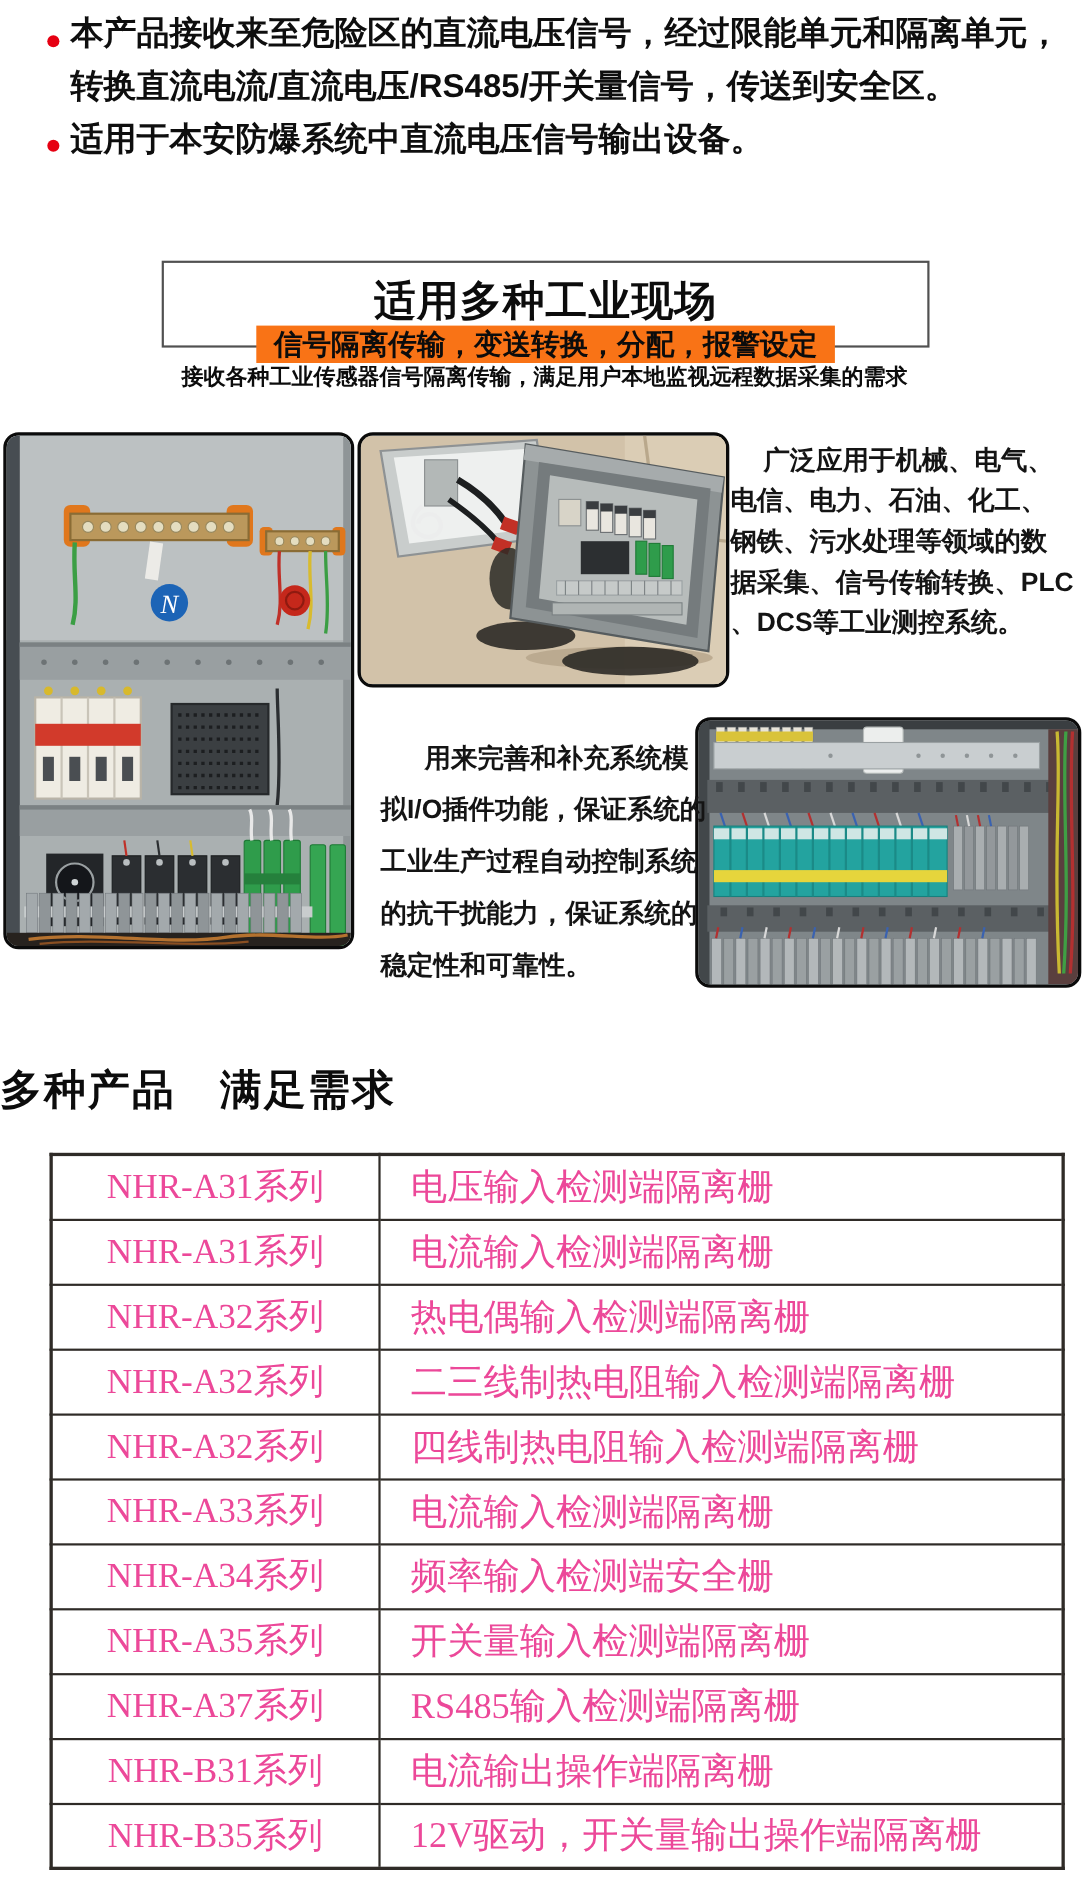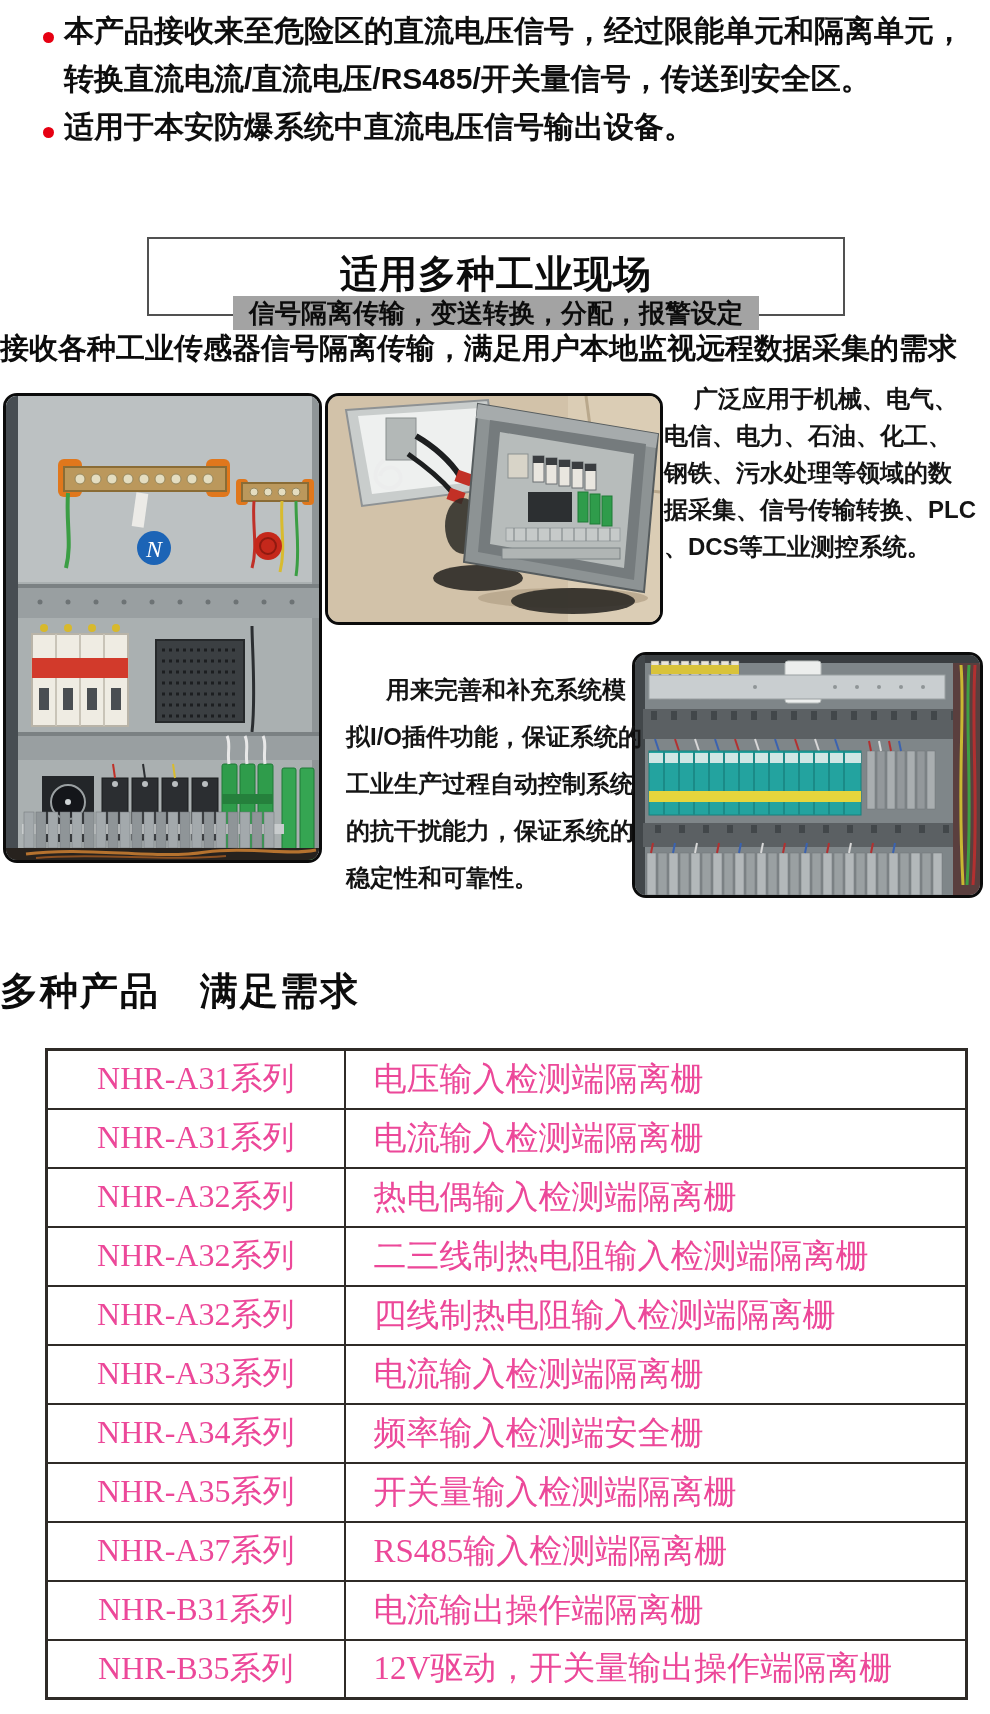--- a/index.html
+++ b/index.html
@@ -10,34 +10,34 @@
   .dot{position:absolute;width:11px;height:11px;border-radius:50%;background:#e60012;}
   .dot1{left:43px;top:32px}
   .dot2{left:43px;top:127px}
   .intro-line{position:absolute;left:64px;font-size:30px;font-weight:bold;color:#0e0e0e;white-space:nowrap;line-height:44px;}
   .l1{top:9px}.l2{top:57px}.l3{top:105px}
 
   
   .frame{position:absolute;left:147px;top:237px;width:694px;height:75px;border:2px solid #515151;}
   .frame-title{position:absolute;left:50%;top:-30px;transform:translateX(-50%);background:#fff;
     padding:0 20px;font-size:38px;line-height:46px;font-weight:bold;white-space:nowrap;color:#0c0c0c;letter-spacing:1px;margin-top:42px;}
-  .frame-subtitle{position:absolute;left:50%;bottom:-16px;transform:translateX(-50%);background:#a3a3a3;
+  .frame-subtitle{position:absolute;left:50%;bottom:-16px;transform:translateX(-50%);background:#f97316;
     padding:0 16px;font-size:26px;line-height:34px;font-weight:bold;white-space:nowrap;color:#0c0c0c;}
-  .caption{position:absolute;left:0;top:329px;width:100%;text-align:left;font-size:29px;font-weight:bold;color:#0c0c0c;white-space:nowrap;}
+  .caption{position:absolute;left:0;top:329px;width:100%;text-align:center;font-size:20px;font-weight:bold;color:#0c0c0c;white-space:nowrap;}
 
   
   .photo{position:absolute;border:3px solid #0b0b0b;border-radius:14px;overflow:hidden;background:#9aa0a2;}
   .photo svg{display:block;width:100%;height:100%;}
   .photo-left{left:3px;top:393px;width:313px;height:464px;}
   .photo-mid{left:325px;top:393px;width:332px;height:226px;}
   .photo-right{left:632px;top:652px;width:345px;height:240px;}
 
   
   .para{position:absolute;color:#141414;font-weight:600;}
-  .right-para{left:664px;top:380px;width:325px;font-size:24px;line-height:37px;}
+  .right-para{left:664px;top:400px;width:325px;font-size:24px;line-height:37px;}
   .mid-para{left:346px;top:666px;width:280px;font-size:24px;line-height:47px;}
   .pline{white-space:nowrap;}
   .ind30{text-indent:30px;}
   .ind40{text-indent:40px;}
 
   
   .products-heading{position:absolute;left:0;top:966px;width:100%;
     font-size:38px;font-weight:bold;letter-spacing:2px;color:#0c0c0c;white-space:nowrap;}
   .ptable{position:absolute;left:45px;top:1048px;width:923px;height:650px;border-collapse:collapse;table-layout:fixed;
     font-family:"Liberation Serif","DejaVu Serif",serif;color:#ec4899;border:3px solid #2f2b27;}

